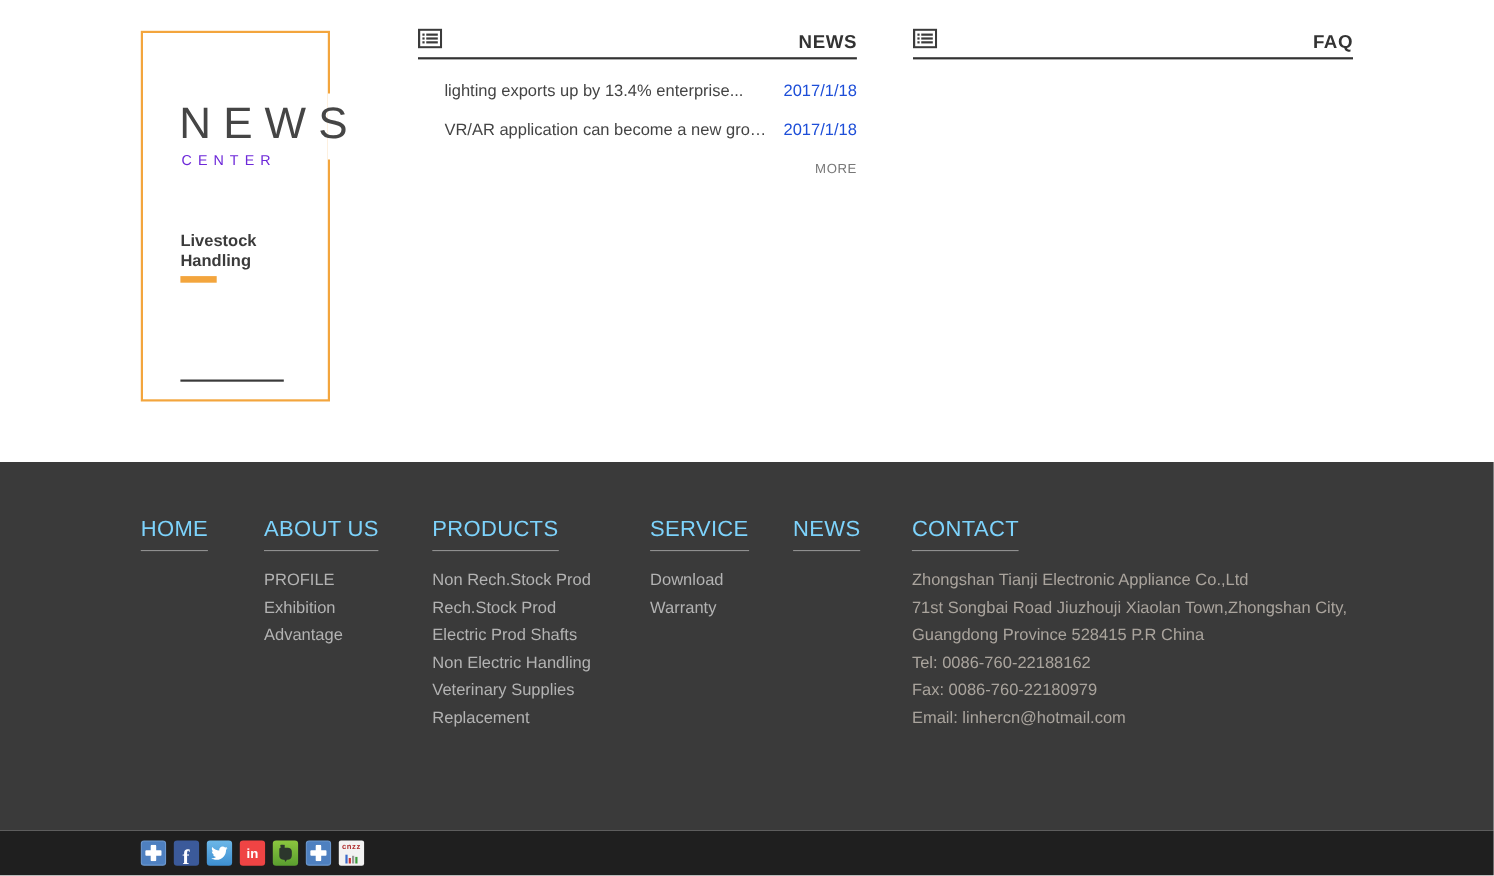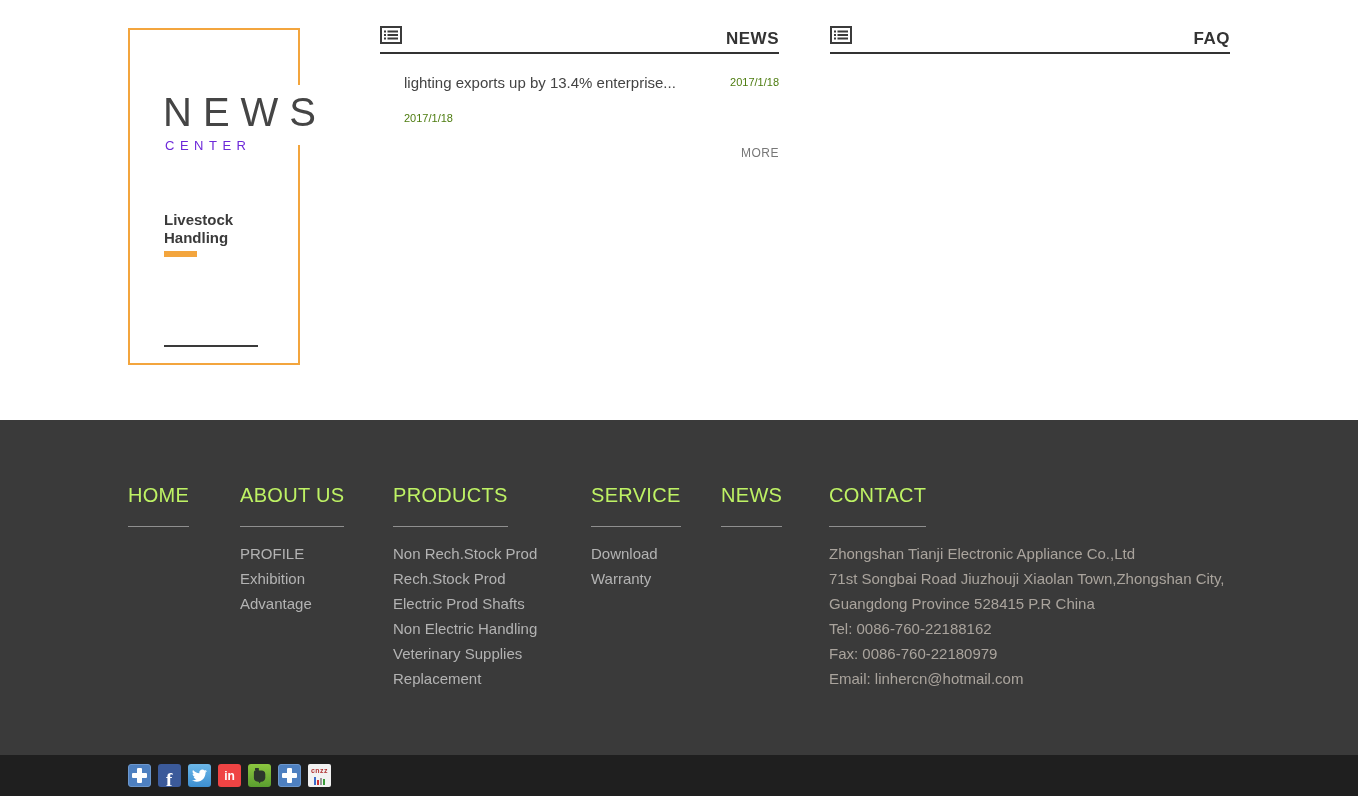--- a/index.html
+++ b/index.html
@@ -55,21 +55,21 @@
   }
   .news-list { margin-top: 10px; }
   .news-row {
     display: flex; justify-content: space-between; align-items: center;
     height: 36px; cursor: pointer; margin-left: 24px;
   }
   .news-row .news-title {
     font-size: 15px; color: #444444; white-space: nowrap; overflow: hidden;
     text-overflow: ellipsis; flex: 1; padding-right: 12px;
   }
-  .news-row .news-date { font-size: 11px; color: #4d7c0f; flex: none; }
+  .news-row .news-date { font-size: 15px; color: #1d4ed8; flex: none; }
   .more-link {
     margin-top: 10px; text-align: right;
     font-size: 12px; color: #777777; letter-spacing: 0.5px; cursor: pointer;
   }
 
   
   .footer {
     position: absolute; left: 0; top: 420px; width: 1358px; height: 335px;
     background: #3a3a3a;
   }
@@ -79,24 +79,23 @@
   }
   .f-col { flex: none; }
   .f-col-home     { width: 112px; }
   .f-col-about    { width: 153px; }
   .f-col-products { width: 198px; }
   .f-col-service  { width: 130px; }
   .f-col-news     { width: 108px; }
   .f-col-contact  { flex: 1; }
   .f-heading {
     display: inline-block;
-    font-size: 20px; color: #bef264; letter-spacing: 0.3px;
-    padding-bottom: 19px; border-bottom: 1px solid #8f8f8f;
+    font-size: 20px; color: #7dd3fc; letter-spacing: 0.3px;
+    padding-bottom: 7px; border-bottom: 1px solid #8f8f8f;
     cursor: pointer;
-    margin-top: 14px;
   }
   .f-links { list-style: none; margin-top: 14px; }
   .f-links li {
     font-size: 15px; color: #b3b3b3; line-height: 25px; cursor: pointer;
   }
   .contact-lines { margin-top: 14px; }
   .contact-lines div {
     font-size: 15px; color: #aaa49d; line-height: 25px;
   }
 
@@ -167,20 +166,21 @@
         </svg>
       </span>
       <span class="panel-title">NEWS</span>
     </div>
     <div class="news-list">
       <div class="news-row">
         <span class="news-title">lighting exports up by 13.4% enterprise...</span>
         <span class="news-date">2017/1/18</span>
       </div>
       <div class="news-row">
+        <span class="news-title">VR/AR application can become a new grow...</span>
         <span class="news-date">2017/1/18</span>
       </div>
     </div>
     <div class="more-link">MORE</div>
   </div>
 
   <div class="panel panel-faq">
     <div class="panel-header">
       <span class="list-icon">
         <svg width="22" height="18" viewBox="0 0 22 18">

